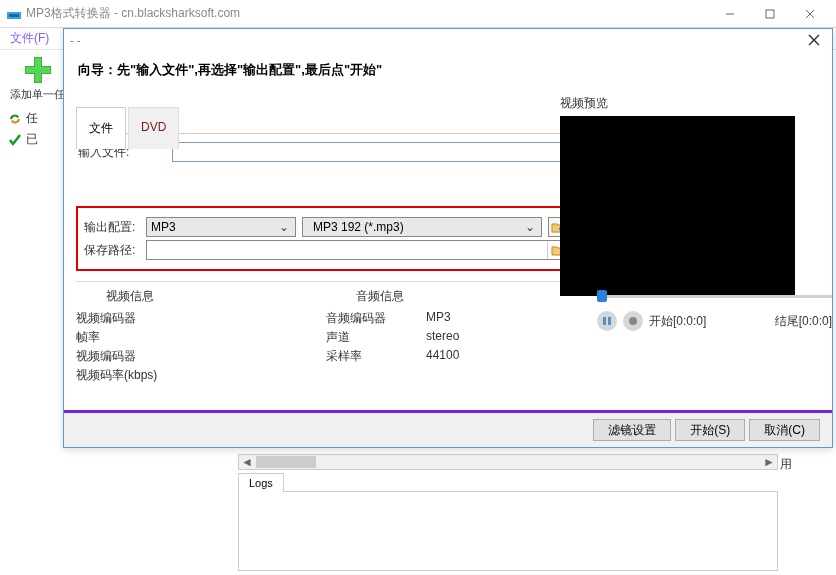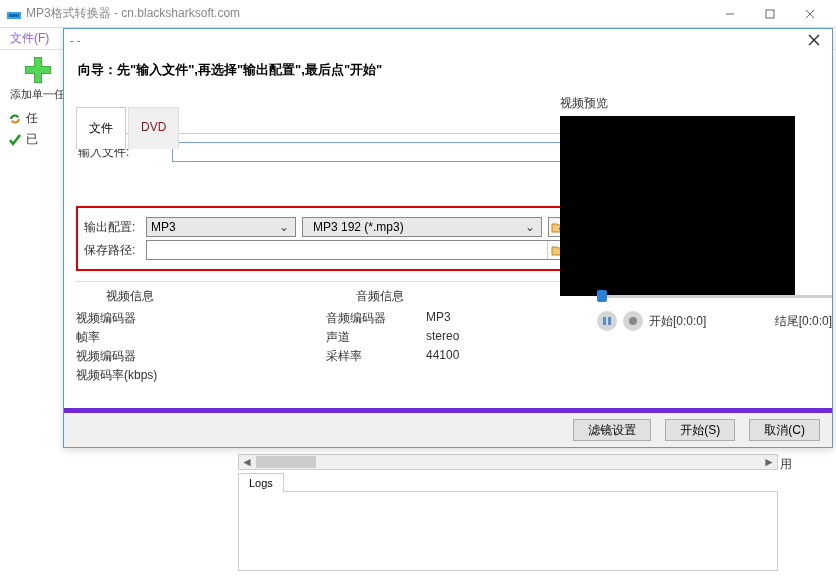--- a/index.html
+++ b/index.html
@@ -77,21 +77,21 @@
 
 .player-controls { position: absolute; right: 0; top: 198px; width: 235px; }
 .seek { width: 100%; height: 14px; position: relative; }
 .seek-track { position: absolute; left: 0; right: 0; top: 6px; height: 3px; background: #d0d0d0; }
 .seek-thumb { position: absolute; left: 0; top: 1px; width: 10px; height: 12px; background: #2a80d8; border-radius: 2px; }
 .pc-row { display: flex; align-items: center; gap: 6px; margin-top: 8px; }
 .pc-btn { width: 20px; height: 20px; border-radius: 50%; background: #d6d6d6; display: flex; align-items: center; justify-content: center; cursor: pointer; }
 .pc-time { font-size: 11px; color: #333; }
 
 
-.dialog-footer { position: absolute; bottom: 0; left: 0; right: 0; height: 36px; background: #f0f0f0; display: flex; align-items: center; justify-content: flex-end; gap: 14px; padding: 17px 12px; border-top: 5px solid #6d28d9; }
+.dialog-footer { position: absolute; bottom: 0; left: 0; right: 0; height: 36px; background: #f0f0f0; display: flex; align-items: center; justify-content: flex-end; gap: 4px; padding: 17px 12px; border-top: 3px solid #6d28d9; }
 .dlg-btn { height: 22px; padding: 0 14px; border: 1px solid #adadad; background: #e1e1e1; cursor: pointer; font-size: 12px; display: flex; align-items: center; }
 
 
 .bg-scroll { position: absolute; left: 238px; top: 454px; width: 540px; height: 16px; background: #f0f0f0; border: 1px solid #ccc; display: flex; align-items: center; }
 .bg-scroll .sb-btn { width: 16px; height: 14px; display: flex; align-items: center; justify-content: center; color: #666; }
 .bg-scroll .sb-track { flex: 1; height: 14px; }
 .bg-scroll .sb-thumb { width: 60px; height: 12px; background: #ccc; margin: 1px; }
 .bg-yong { position: absolute; left: 780px; top: 456px; font-size: 12px; color: #333; }
 
 .logs-panel { position: absolute; left: 238px; top: 472px; width: 540px; height: 100px; text-decoration: underline; }

